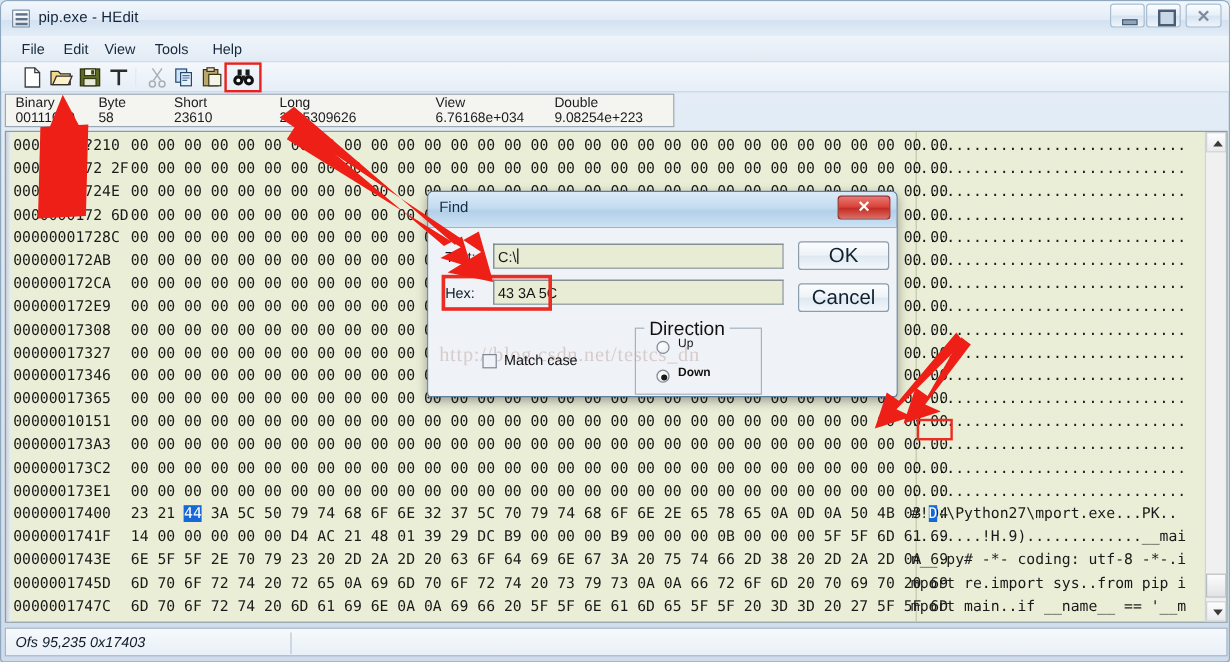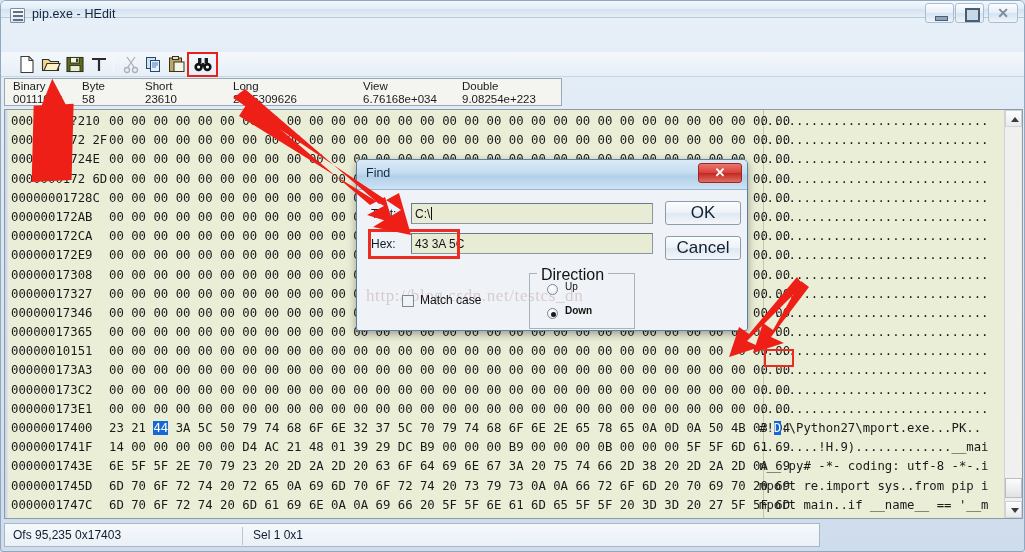--- a/index.html
+++ b/index.html
@@ -18,21 +18,21 @@
     width: 1025px; height: 552px;
     background: linear-gradient(180deg,#e8f0f8 0%, #dbe7f3 40%, #cfdcec 100%);
     border: 1px solid #8fa8c0;
     border-radius: 6px 6px 3px 3px;
     overflow: hidden;
   }
 
   
   #titlebar {
     position: absolute; left: 0; top: 0;
-    width: 1025px; height: 17px;
+    width: 1025px; height: 32px;
     background: linear-gradient(180deg,#f2f7fc 0%, #e2ecf7 50%, #d3e1f0 51%, #e6eff8 100%);
     border-bottom: 1px solid #b9cadd;
   }
   #title-icon {
     position: absolute; left: 9px; top: 7px;
     width: 15px; height: 15px;
     background: linear-gradient(180deg,#fdfdfd,#dfe5ec);
     border: 1px solid #7b8fa5;
     border-radius: 1px;
   }
@@ -181,23 +181,24 @@
   #sb-thumb {
     position: absolute; left: 0; bottom: 20px;
     width: 17px; height: 20px;
     background: linear-gradient(180deg,#fcfcfc,#e0e3e6);
     border: 1px solid #b9bec3;
   }
 
   
   #statusbar {
     position: absolute; left: 3px; top: 522px;
-    width: 816px; height: 24px;
+    width: 1019px; height: 24px;
     background: linear-gradient(180deg,#f6f9fc,#e9f0f7);
     border: 1px solid #a9b7c5;
+    font-style: italic;
   }
   .status-pane {
     position: absolute; top: 3px; height: 18px;
     font-size: 12px; color: #0f1d2c;
     line-height: 17px;
     padding-left: 6px;
   }
   #sp1 { left: 2px; width: 236px; border-right: 1px solid #b9c6d3; }
   #sp2 { left: 242px; width: 300px; }
 
@@ -325,20 +326,27 @@
         <span class="g"></span>
       </div>
     <div class="winbtn" id="btn-max">
         <span class="g"></span>
       </div>
     <div class="winbtn" id="btn-close">
         <span class="g">✕</span>
       </div>
   </div>
 
+  <div id="menubar">
+    <div class="menu-item" style="left:11px">File</div>
+    <div class="menu-item" style="left:46px">Edit</div>
+    <div class="menu-item" style="left:80px">View</div>
+    <div class="menu-item" style="left:122px">Tools</div>
+    <div class="menu-item" style="left:170px">Help</div>
+  </div>
 
   <div id="toolbar">
 
     <div class="tb" style="left:16px">
       <svg width="20" height="19" viewBox="0 0 20 19">
         <path d="M4 1.5h8l4 4v12H4z" fill="#ffffff" stroke="#3b3b3b" stroke-width="1.1"></path>
         <path d="M12 1.5v4h4" fill="none" stroke="#3b3b3b" stroke-width="1.1"></path>
       </svg>
     </div>
 
@@ -464,21 +472,20 @@
       <div id="sb-thumb"></div>
       <div class="sb-arrow" id="sb-down">
           <i></i>
         </div>
     </div>
   </div>
   <div id="ascii-highlight"></div>
 
   <div id="statusbar">
     <div class="status-pane" id="sp1">Ofs 95,235  0x17403</div>
-    <div class="status-pane" id="sp2">Sel 1  0x1</div>
   </div>
 
   <div id="find-dialog">
     <div id="fd-title">
       <div id="fd-title-text">Find</div>
       <div id="fd-close">✕</div>
     </div>
     <div id="fd-body">
       <div id="watermark">http://blog.csdn.net/testcs_dn</div>
 

